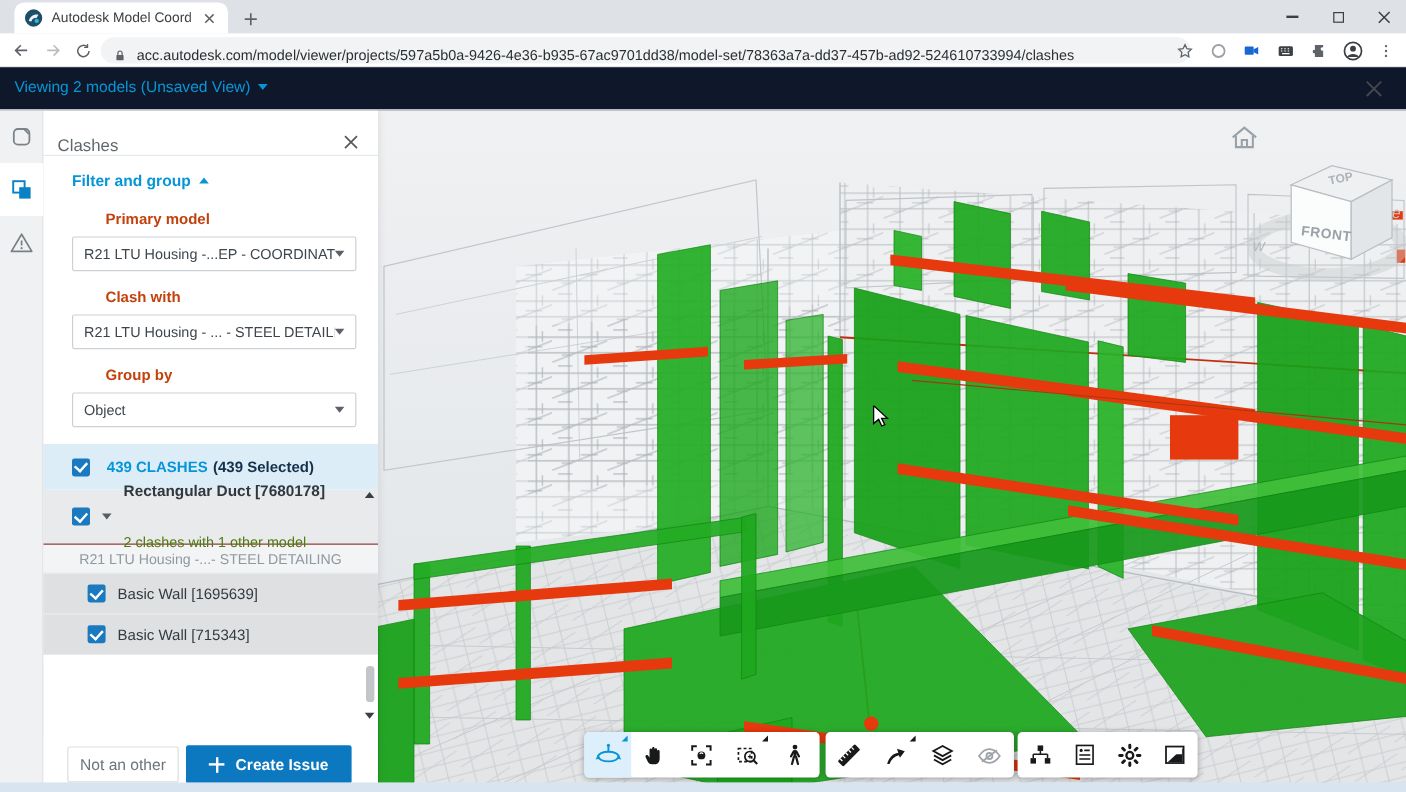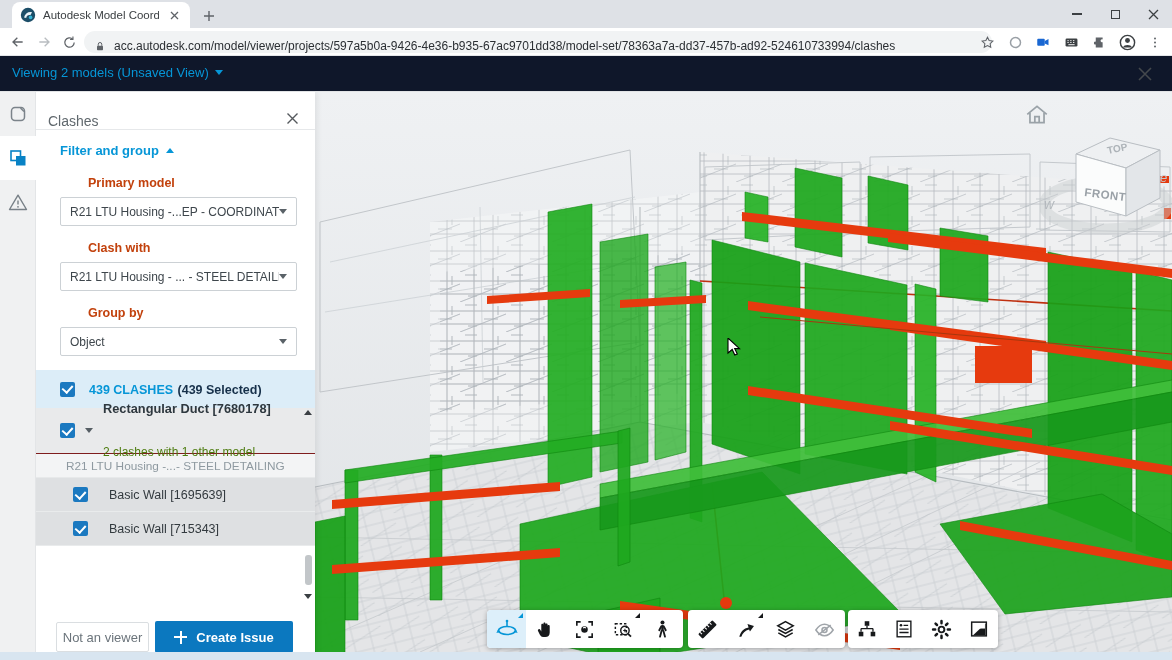--- a/index.html
+++ b/index.html
@@ -69,21 +69,21 @@
 
   .list { position:relative; }
   .group-row { height:46px; background:#e9eaeb; border-bottom:1px solid #7f1d1d; display:flex; align-items:center; padding-left:24px; gap:10px; cursor:pointer; }
   .chev-dn { width:0; height:0; border-left:4.5px solid transparent; border-right:4.5px solid transparent; border-top:5.5px solid #565e64; flex:none; }
   .chev-rt { width:0; height:0; border-top:4.5px solid transparent; border-bottom:4.5px solid transparent; border-left:5.5px solid #565e64; flex:none; }
   .group-text { line-height:1.25; }
   .group-title { font-size:12.8px; font-weight:700; color:#2e383f; }
   .group-sub { font-size:12px; color:#4d7c0f;margin-top:28px; }
   .model-hdr { height:24px; background:#f3f4f5; display:flex; align-items:center; padding-left:30px;
                font-size:11.8px; color:#8e99a0; border-bottom:1px solid #e7e9ea; }
-  .item-row { height:34px; background:#dee0e2; border-bottom:1px solid #e9ebec; display:flex; align-items:center; padding-left:37px; gap:21px; cursor:pointer; }
+  .item-row { height:34px; background:#dee0e2; border-bottom:1px solid #e9ebec; display:flex; align-items:center; padding-left:37px; gap:10px; cursor:pointer; }
   .item-label { font-size:12.5px; color:#333a3f; }
   .list-gap { height:5px; background:#fff; }
 
   .vscroll { position:absolute; right:2px; top:0; width:10px; height:193px; z-index:3; }
   .vs-arrow { width:0; height:0; margin:2px auto; }
   .vs-up { border-left:4px solid transparent; border-right:4px solid transparent; border-bottom:5px solid #3a3f43; }
   .vs-dn { border-left:4px solid transparent; border-right:4px solid transparent; border-top:5px solid #3a3f43; position:absolute; bottom:2px; left:1px; }
   .vs-thumb { position:absolute; right:1px; top:147px; width:7px; height:30px; background:#c2c6c9; border-radius:3px; }
 
   .panel-footer { position:absolute; left:0; bottom:0; width:100%; height:45px; background:#fff; }
@@ -531,21 +531,21 @@
         </div>
         <div class="list-gap"></div>
         <div class="vscroll">
           <div class="vs-arrow vs-up"></div>
           <div class="vs-thumb"></div>
           <div class="vs-dn"></div>
         </div>
       </div>
 
       <div class="panel-footer">
-        <button class="btn-secondary">Not an viewer</button>
+        <button class="btn-secondary">Not an other</button>
         <button class="btn-primary">
           <div class="plus-ic"></div>
           <span>Create Issue</span>
         </button>
       </div>
     </div>
 
   </div>
 
   <div class="bottom-strip"></div>

